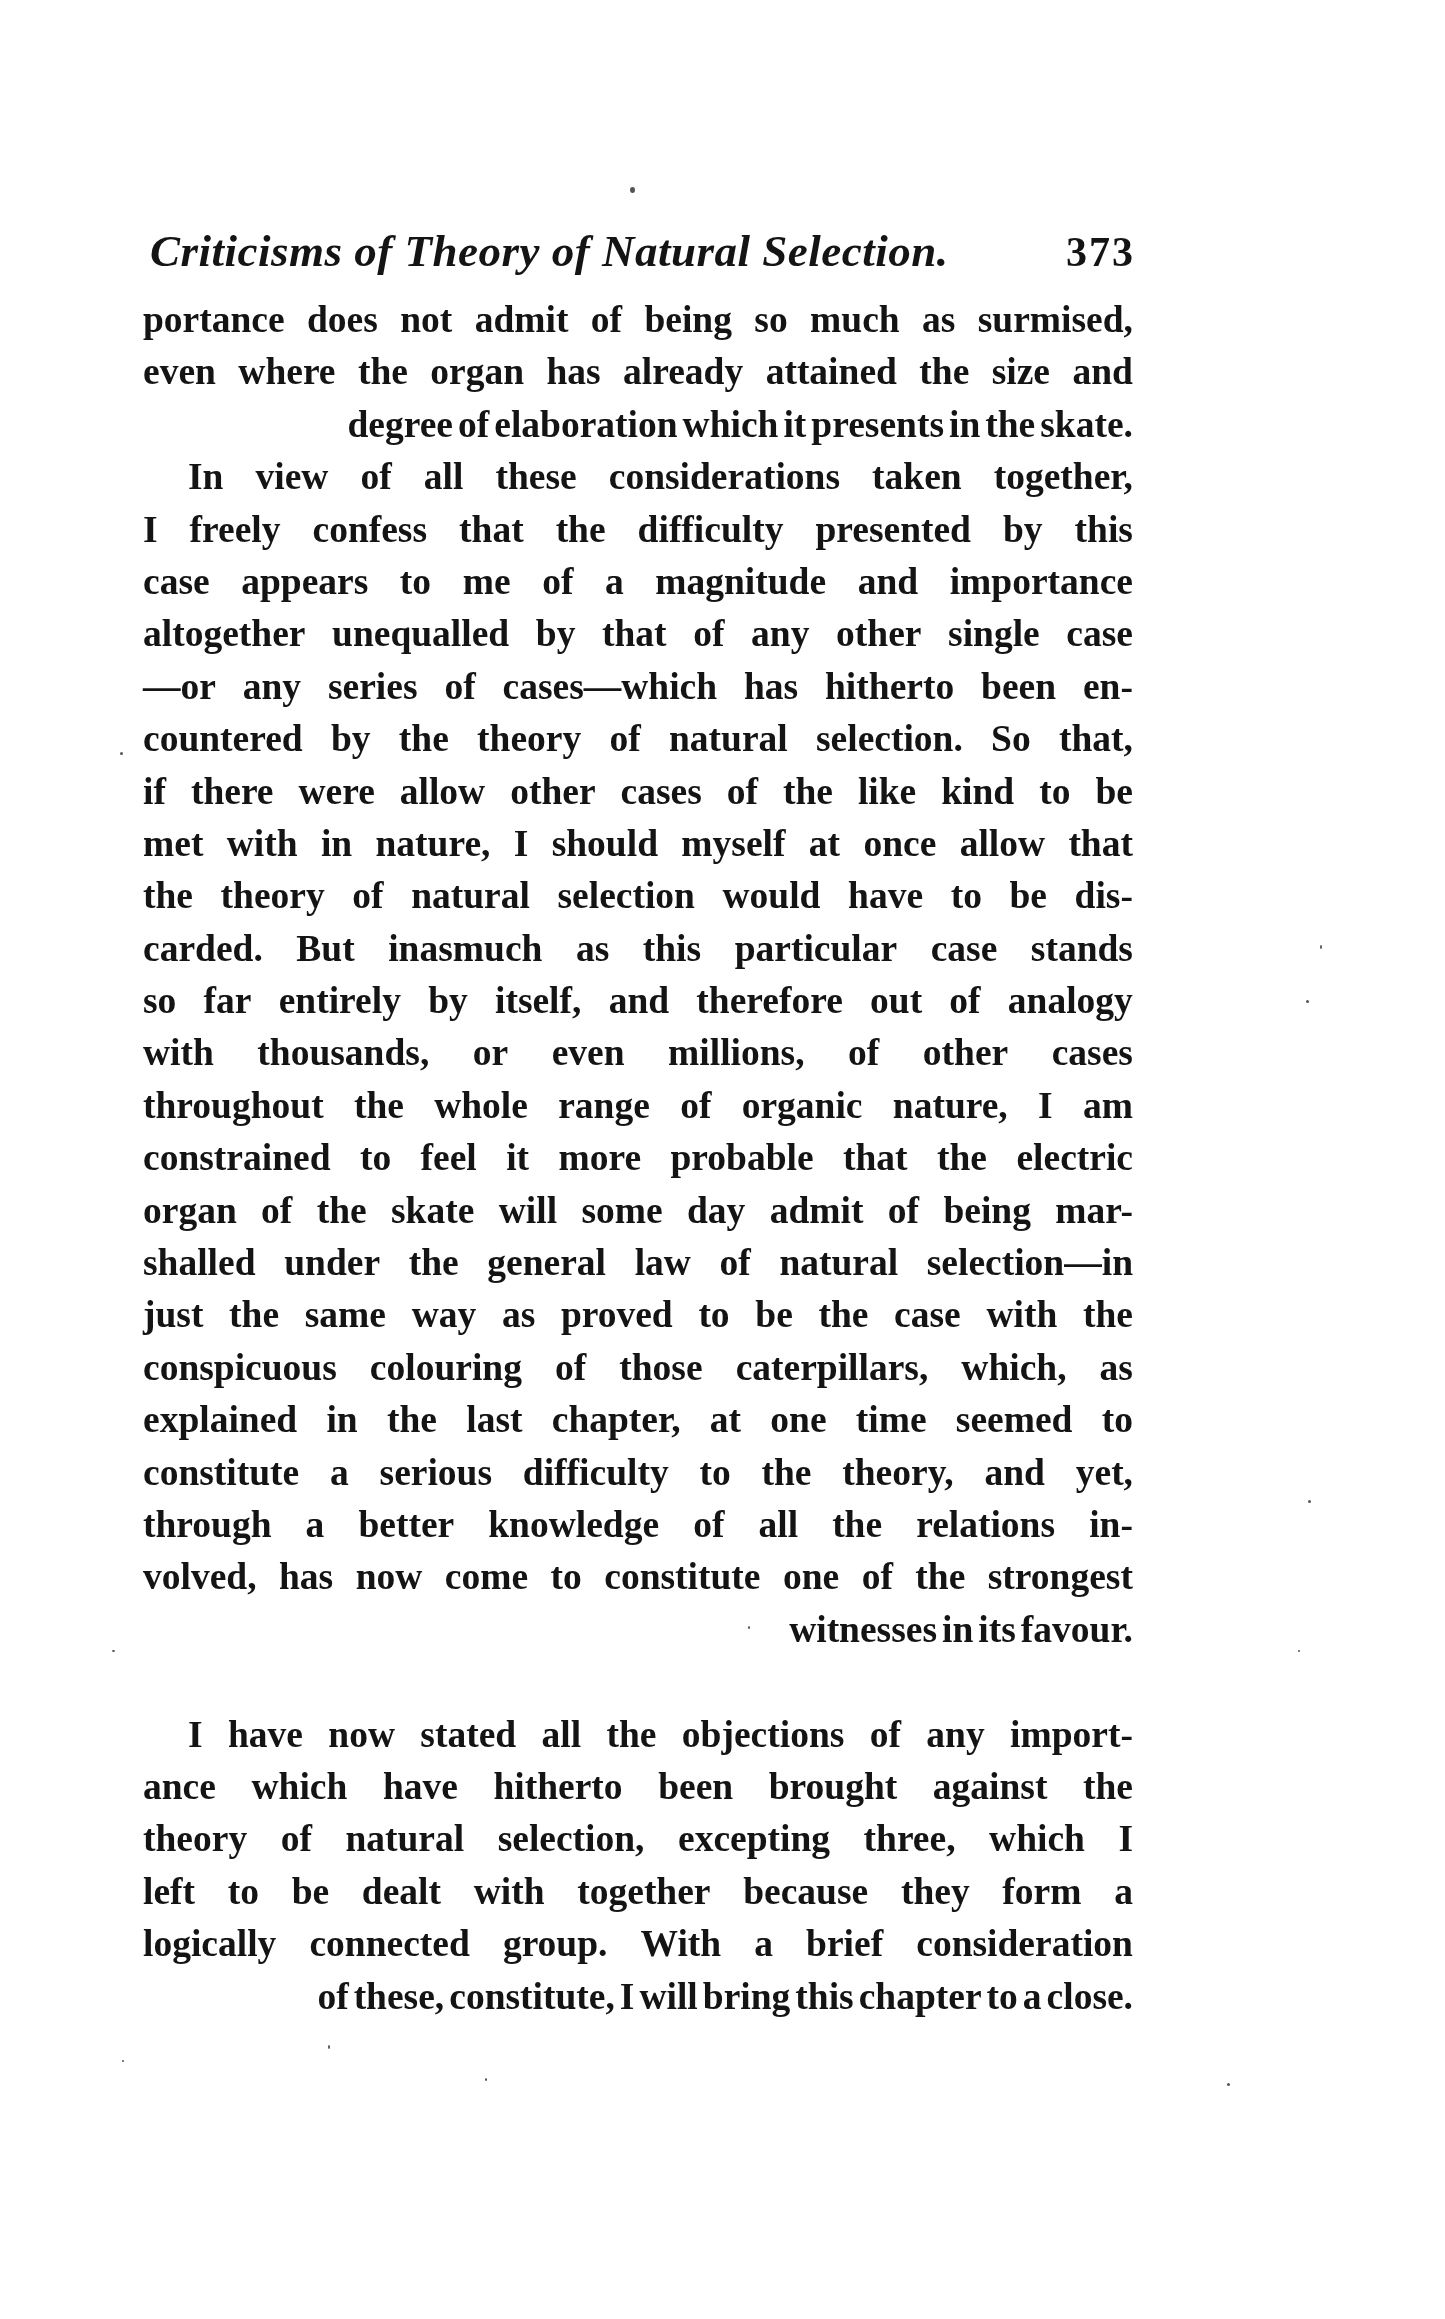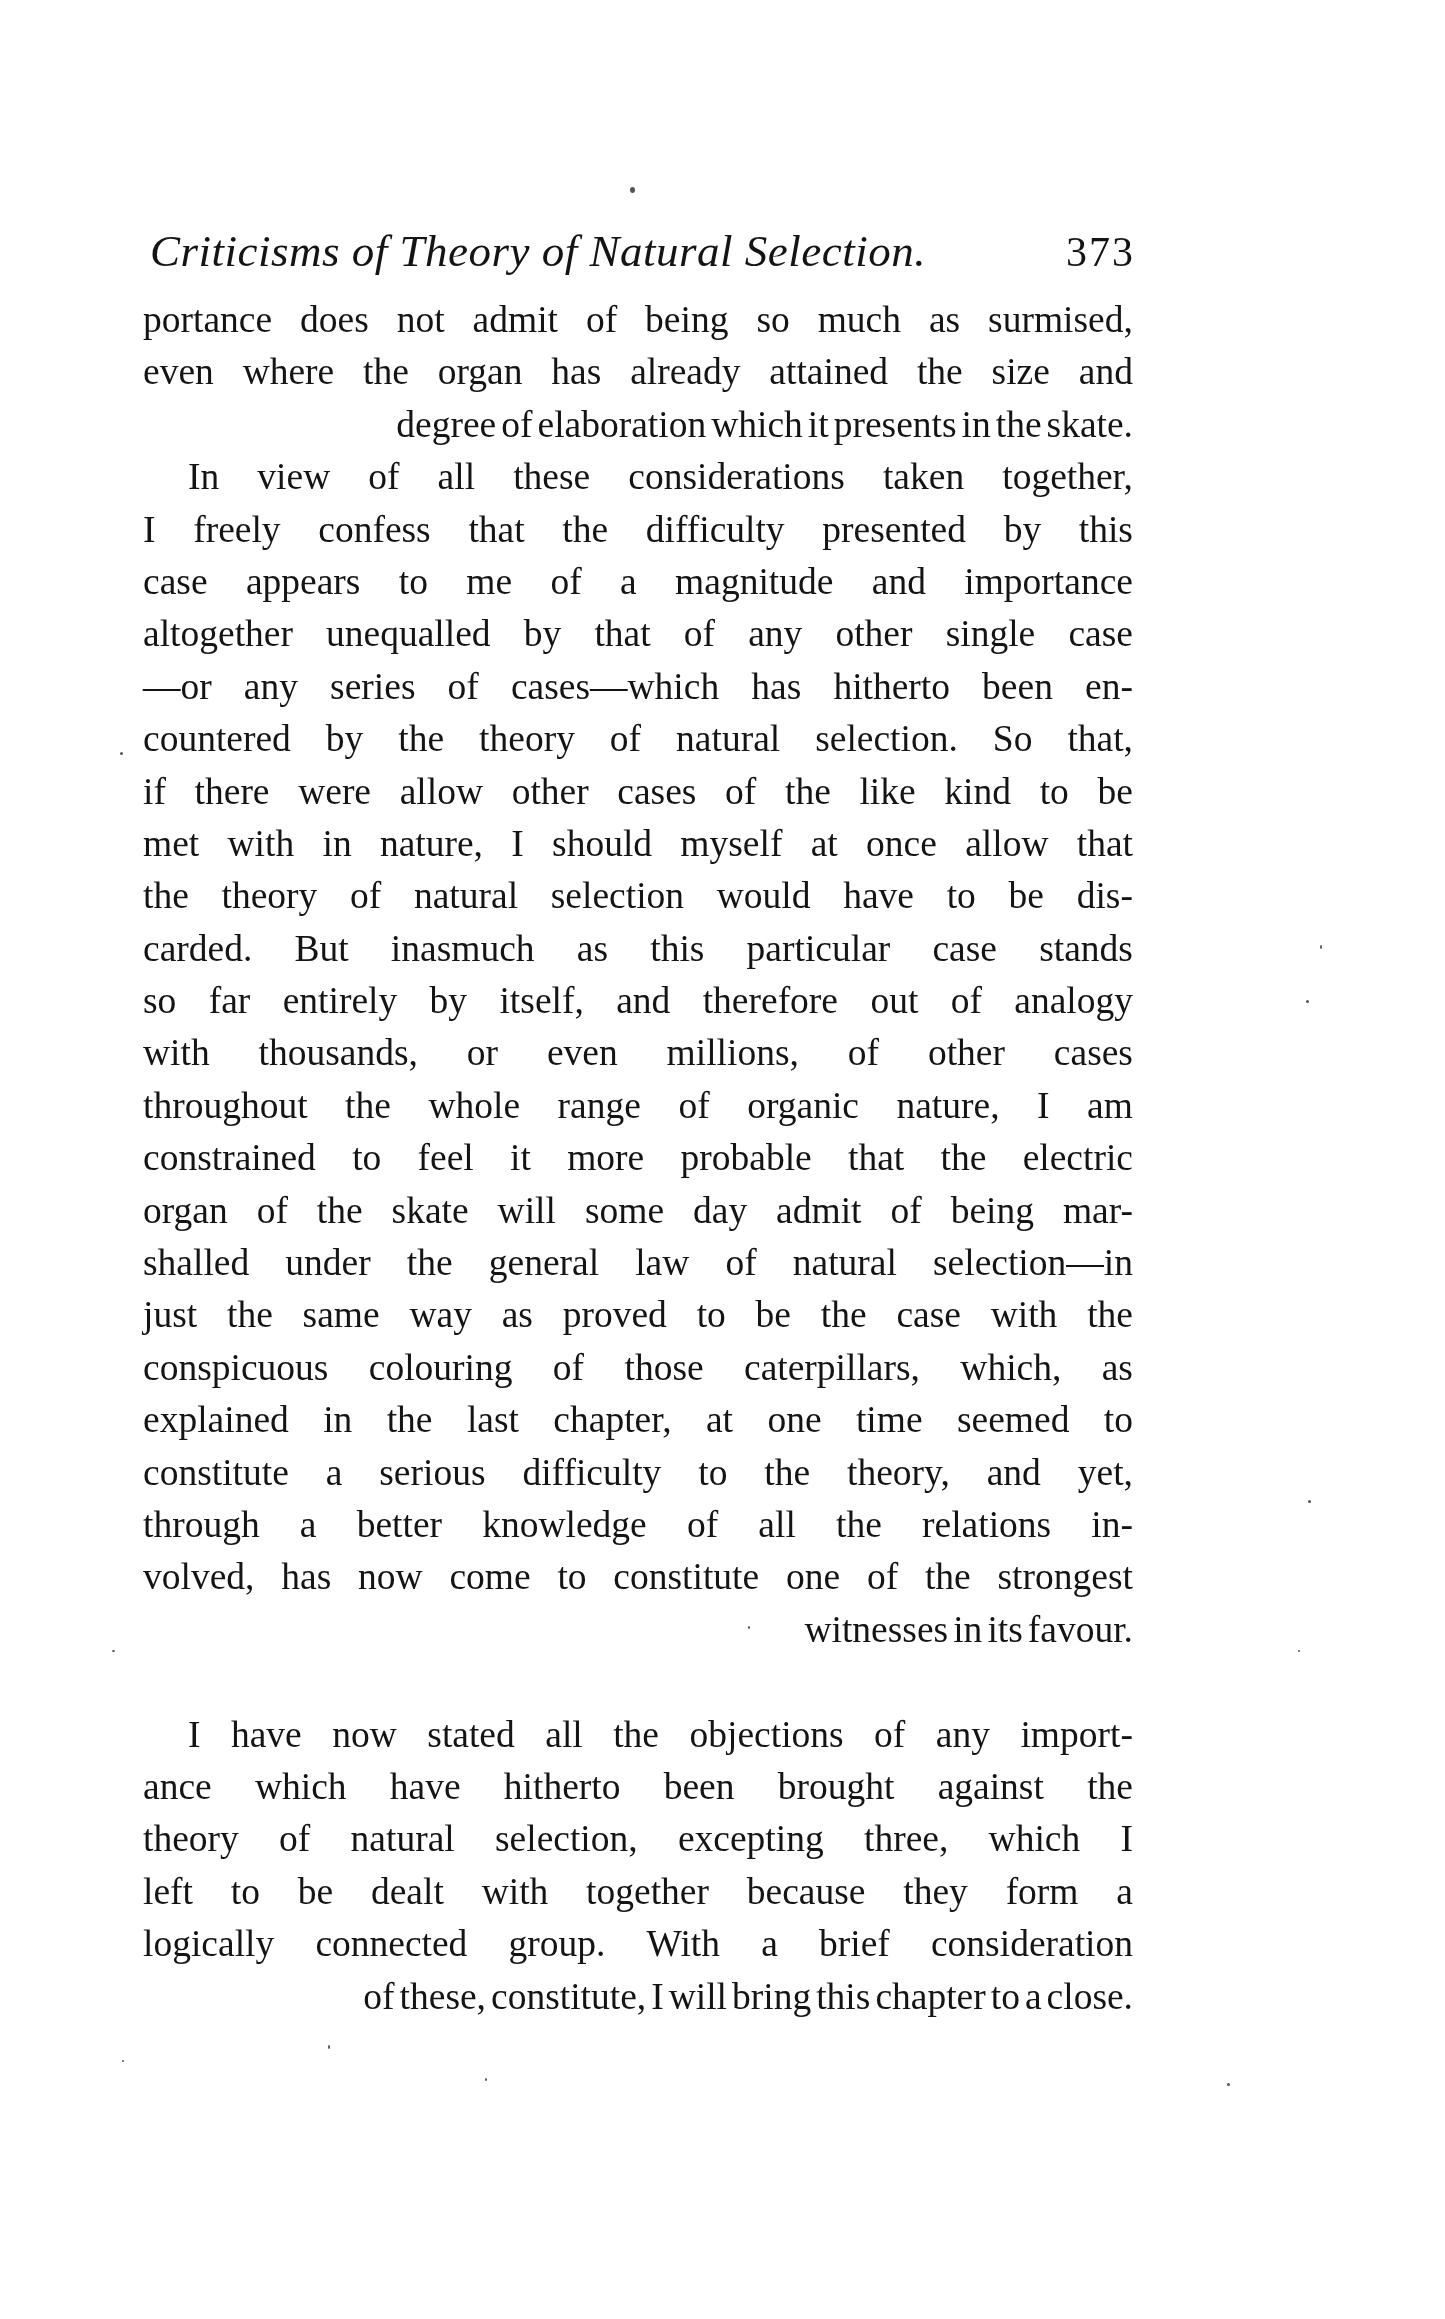--- a/index.html
+++ b/index.html
@@ -11,21 +11,21 @@
     width: 1445px;
     height: 2319px;
     position: relative;
     overflow: hidden;
     color: #141414;
     font-family: "Liberation Serif", "DejaVu Serif", serif;
   }
   .page {
     position: absolute;
     left: 0; top: 0;
-    width: 1445px; height: 2319px;
+    width: 1445px; height: 2319px; font-weight: bold;
   }
   .running-head {
     position: absolute;
     left: 150px;
     top: 196px;
     width: 985px;
     height: 64px;
     display: flex;
     justify-content: space-between;
     align-items: baseline;

